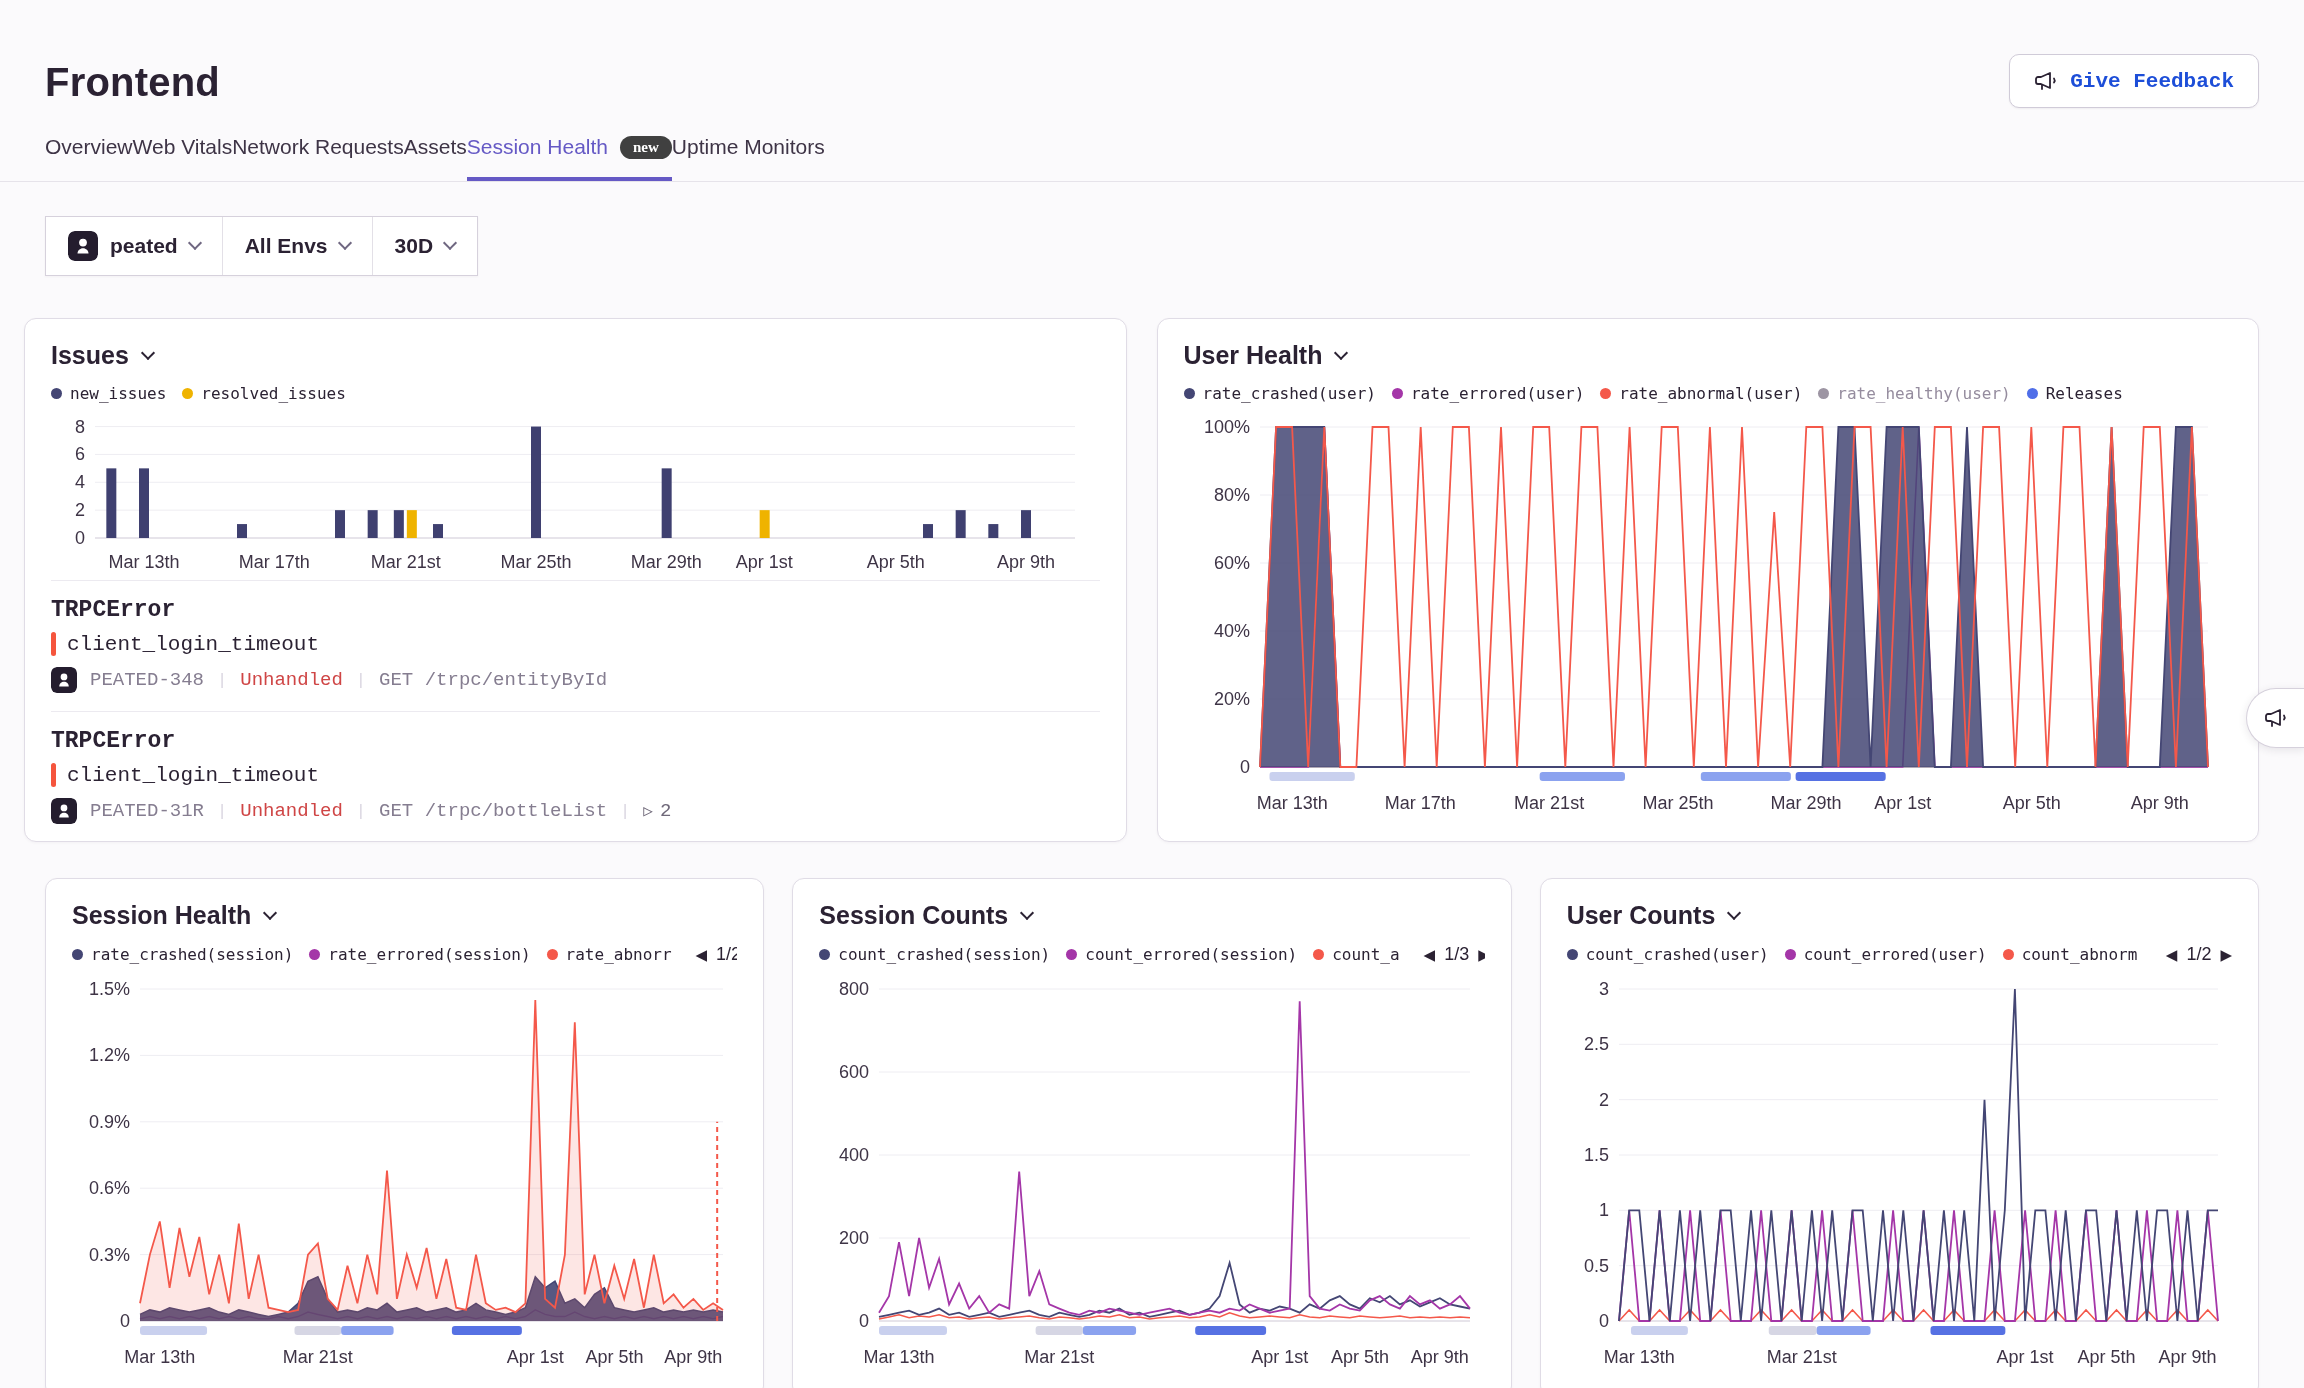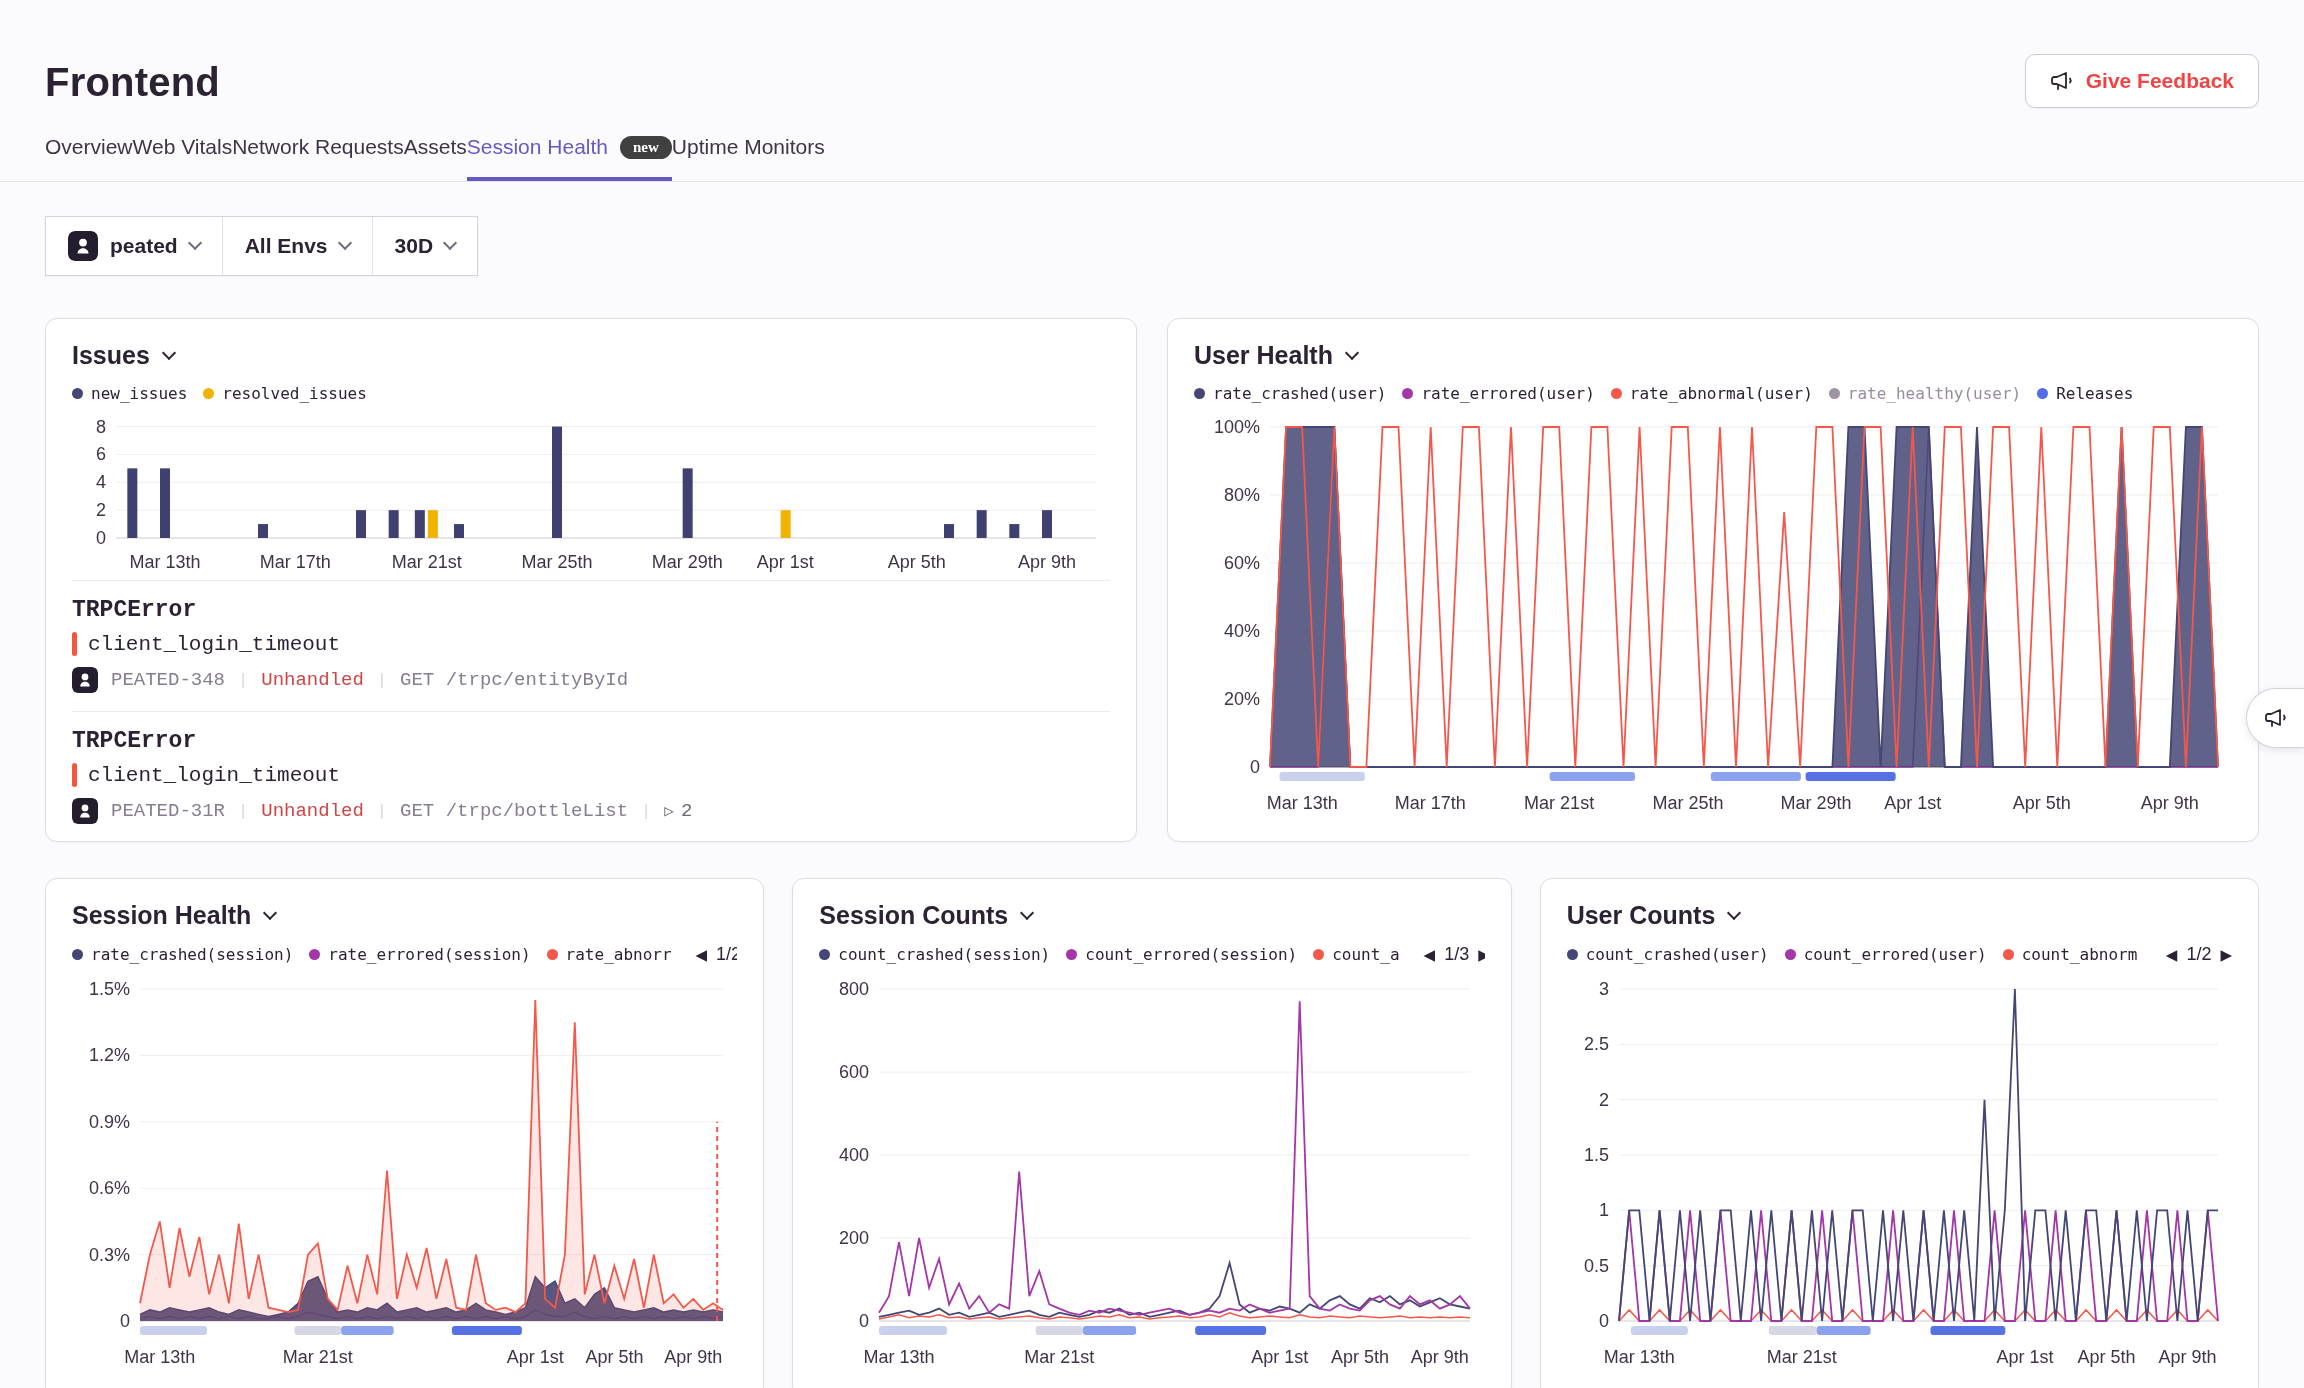--- a/index.html
+++ b/index.html
@@ -10,22 +10,22 @@
     color:#2b2233;
     position:relative;
   }
   
   .header { padding:32px 45px 0 45px; position:relative;margin-top:28px; }
   .h-title { font-size:40px; font-weight:700; color:#2b2233; letter-spacing:.2px; }
   .feedback-btn {
     position:absolute; top:26px; right:45px;
     display:flex; align-items:center; gap:12px;
     background:#fff; border:1px solid #d0cbd8; border-radius:10px;
-    padding:14px 24px; font-size:21px; font-weight:700; color:#ef4444;
-    font-family:Liberation Sans, sans-serif; cursor:pointer;
+    padding:14px 24px; font-size:21px; font-weight:700; color:#1d4ed8;
+    font-family:Liberation Mono, monospace; cursor:pointer;
     box-shadow:0 1px 2px rgba(43,34,51,.06);
   }
   
   .tabs { display:flex; padding:0 45px; margin-top:30px; border-bottom:1px solid #e6e3ea; }
   .tab { display:flex; align-items:center; gap:12px; font-size:21px; color:#3e3446;
          padding-bottom:18px; border-bottom:4px solid transparent; cursor:pointer; }
   .tab.active { color:#6559c5; border-bottom-color:#6559c5; font-weight:400; }
   .badge-new { background:#404040; color:#fff; font-size:15px; font-weight:700;
                padding:4px 13px; border-radius:14px; line-height:1;font-family:Liberation Serif, serif; }
   
@@ -33,21 +33,21 @@
   .filter-bar { display:inline-flex; background:#fff; border:1px solid #d6d1dc;
                 border-radius:0; box-shadow:0 1px 2px rgba(43,34,51,.04); }
   .f-seg { display:flex; align-items:center; gap:12px; padding:14px 22px;
            font-size:21px; font-weight:600; color:#2b2233; cursor:pointer; }
   .f-seg + .f-seg { border-left:1px solid #e3e0e7; }
   .chev { width:10px; height:10px; border-right:2.2px solid #6f6781; border-bottom:2.2px solid #6f6781;
           transform:rotate(45deg); display:inline-block; margin-top:-6px; }
   .chev.dark { border-color:#2b2233; }
   .proj-icon { width:30px; height:30px; border-radius:7px; overflow:hidden; display:inline-flex; }
   
-  .row-top { display:grid; grid-template-columns:1fr 1fr; gap:30px; margin:42px 45px 0 45px; }
+  .row-top { display:grid; grid-template-columns:1fr 1fr; gap:30px; margin:42px 45px 0 24px; }
   .row-bottom { display:grid; grid-template-columns:1fr 1fr 1fr; gap:28px; margin:36px 45px 0 45px; }
   .panel { background:#fff; border:1px solid #e0dce6; border-radius:12px;
            padding:22px 26px; box-shadow:0 1px 3px rgba(43,34,51,.04); overflow:hidden; }
   .row-top .panel { height:524px; }
   .row-bottom .panel { height:520px; }
   .panel-title-row { display:flex; align-items:center; gap:14px; cursor:pointer; }
   .panel-title { font-size:25px; font-weight:700; color:#2b2233; }
   .legend { display:flex; align-items:center; gap:16px; margin-top:14px;
             white-space:nowrap; overflow:hidden; }
   .li { display:flex; align-items:center; gap:8px; cursor:pointer; flex:0 0 auto; }

